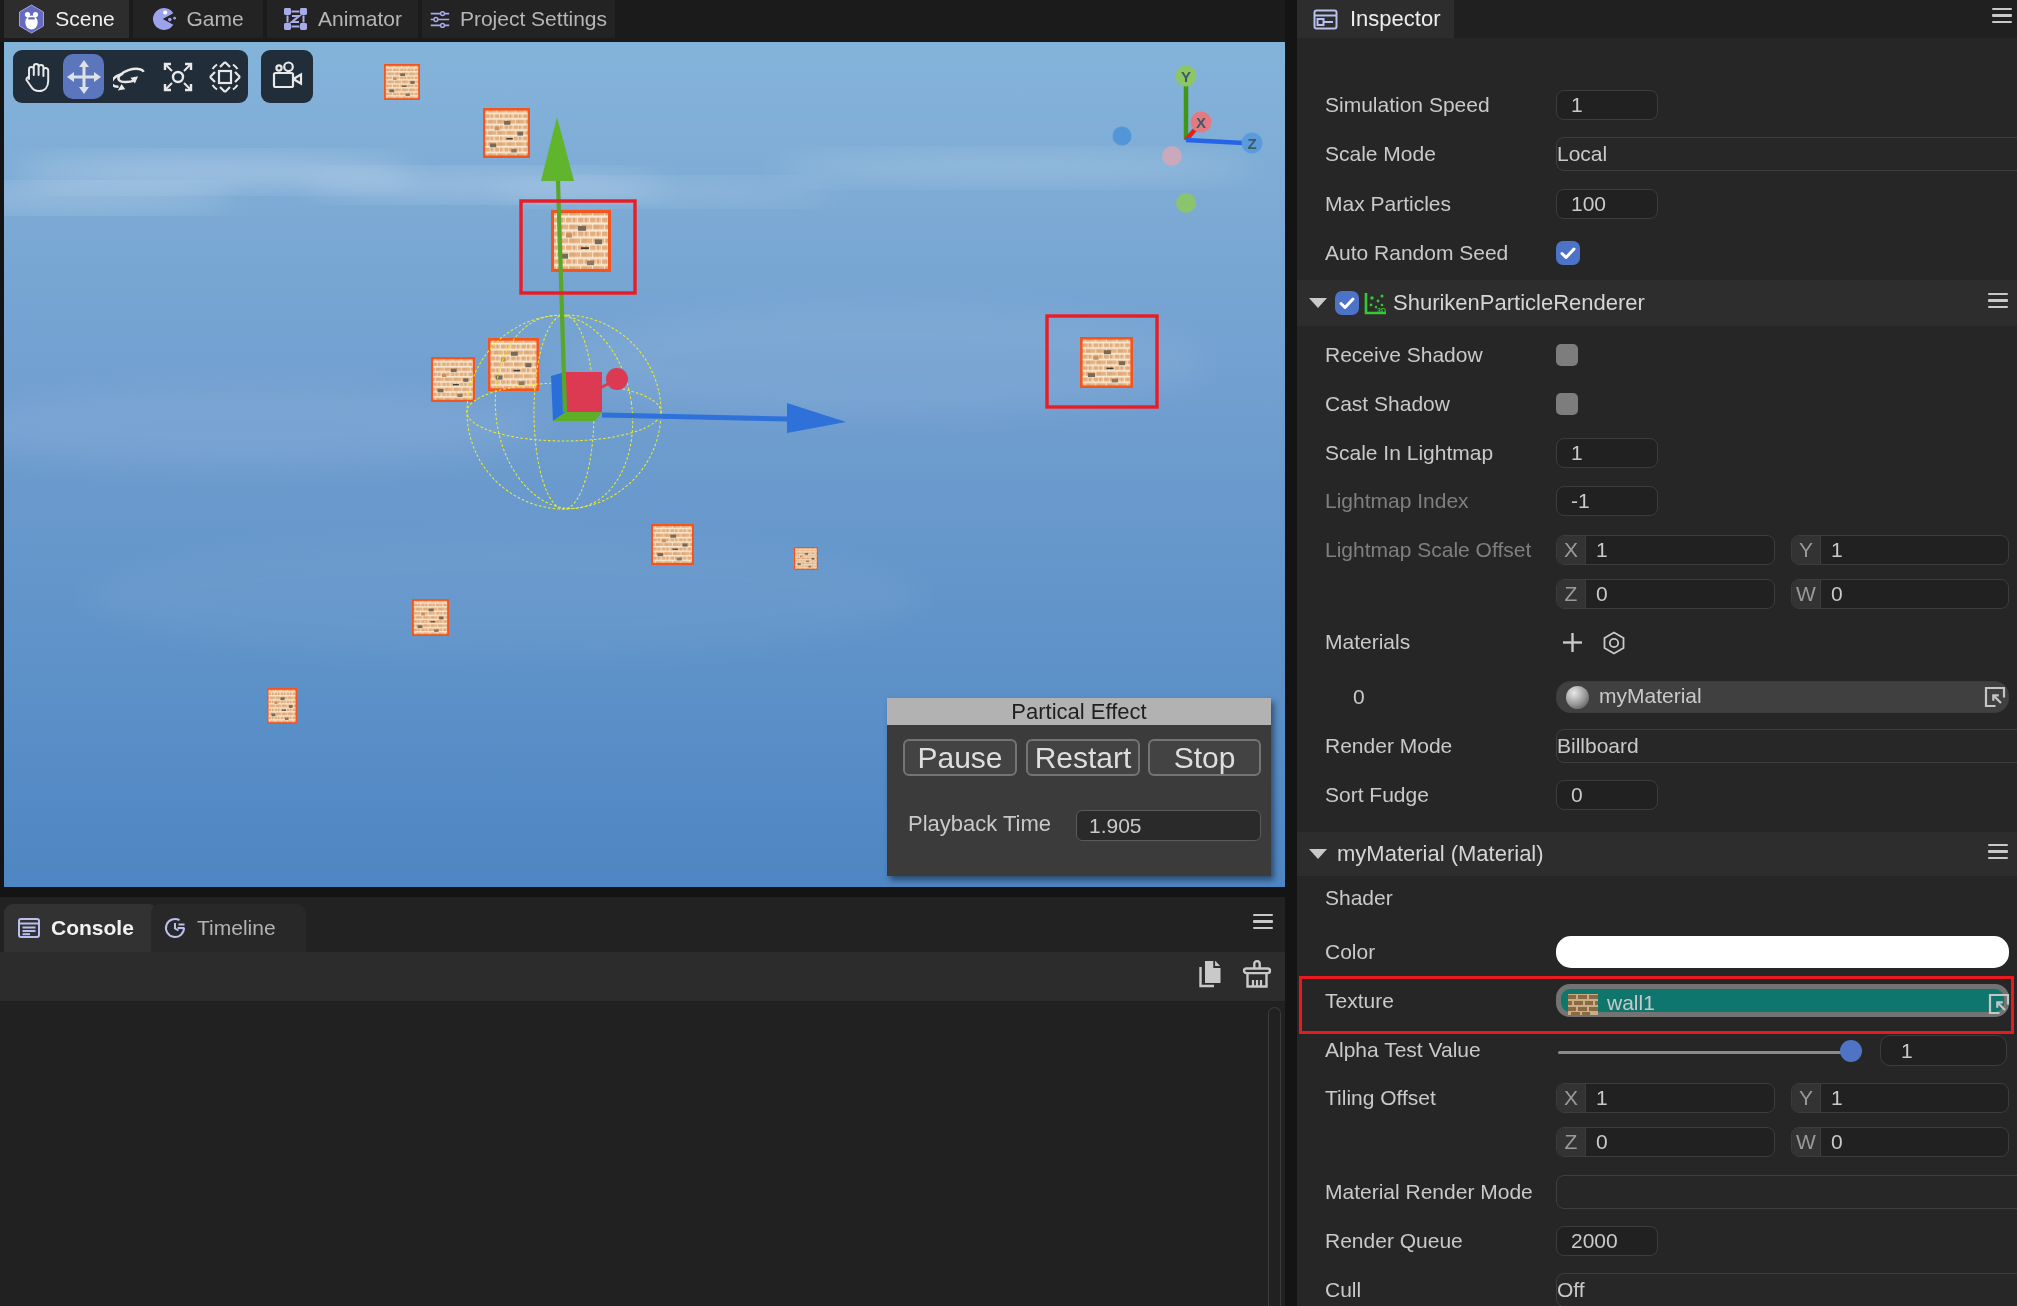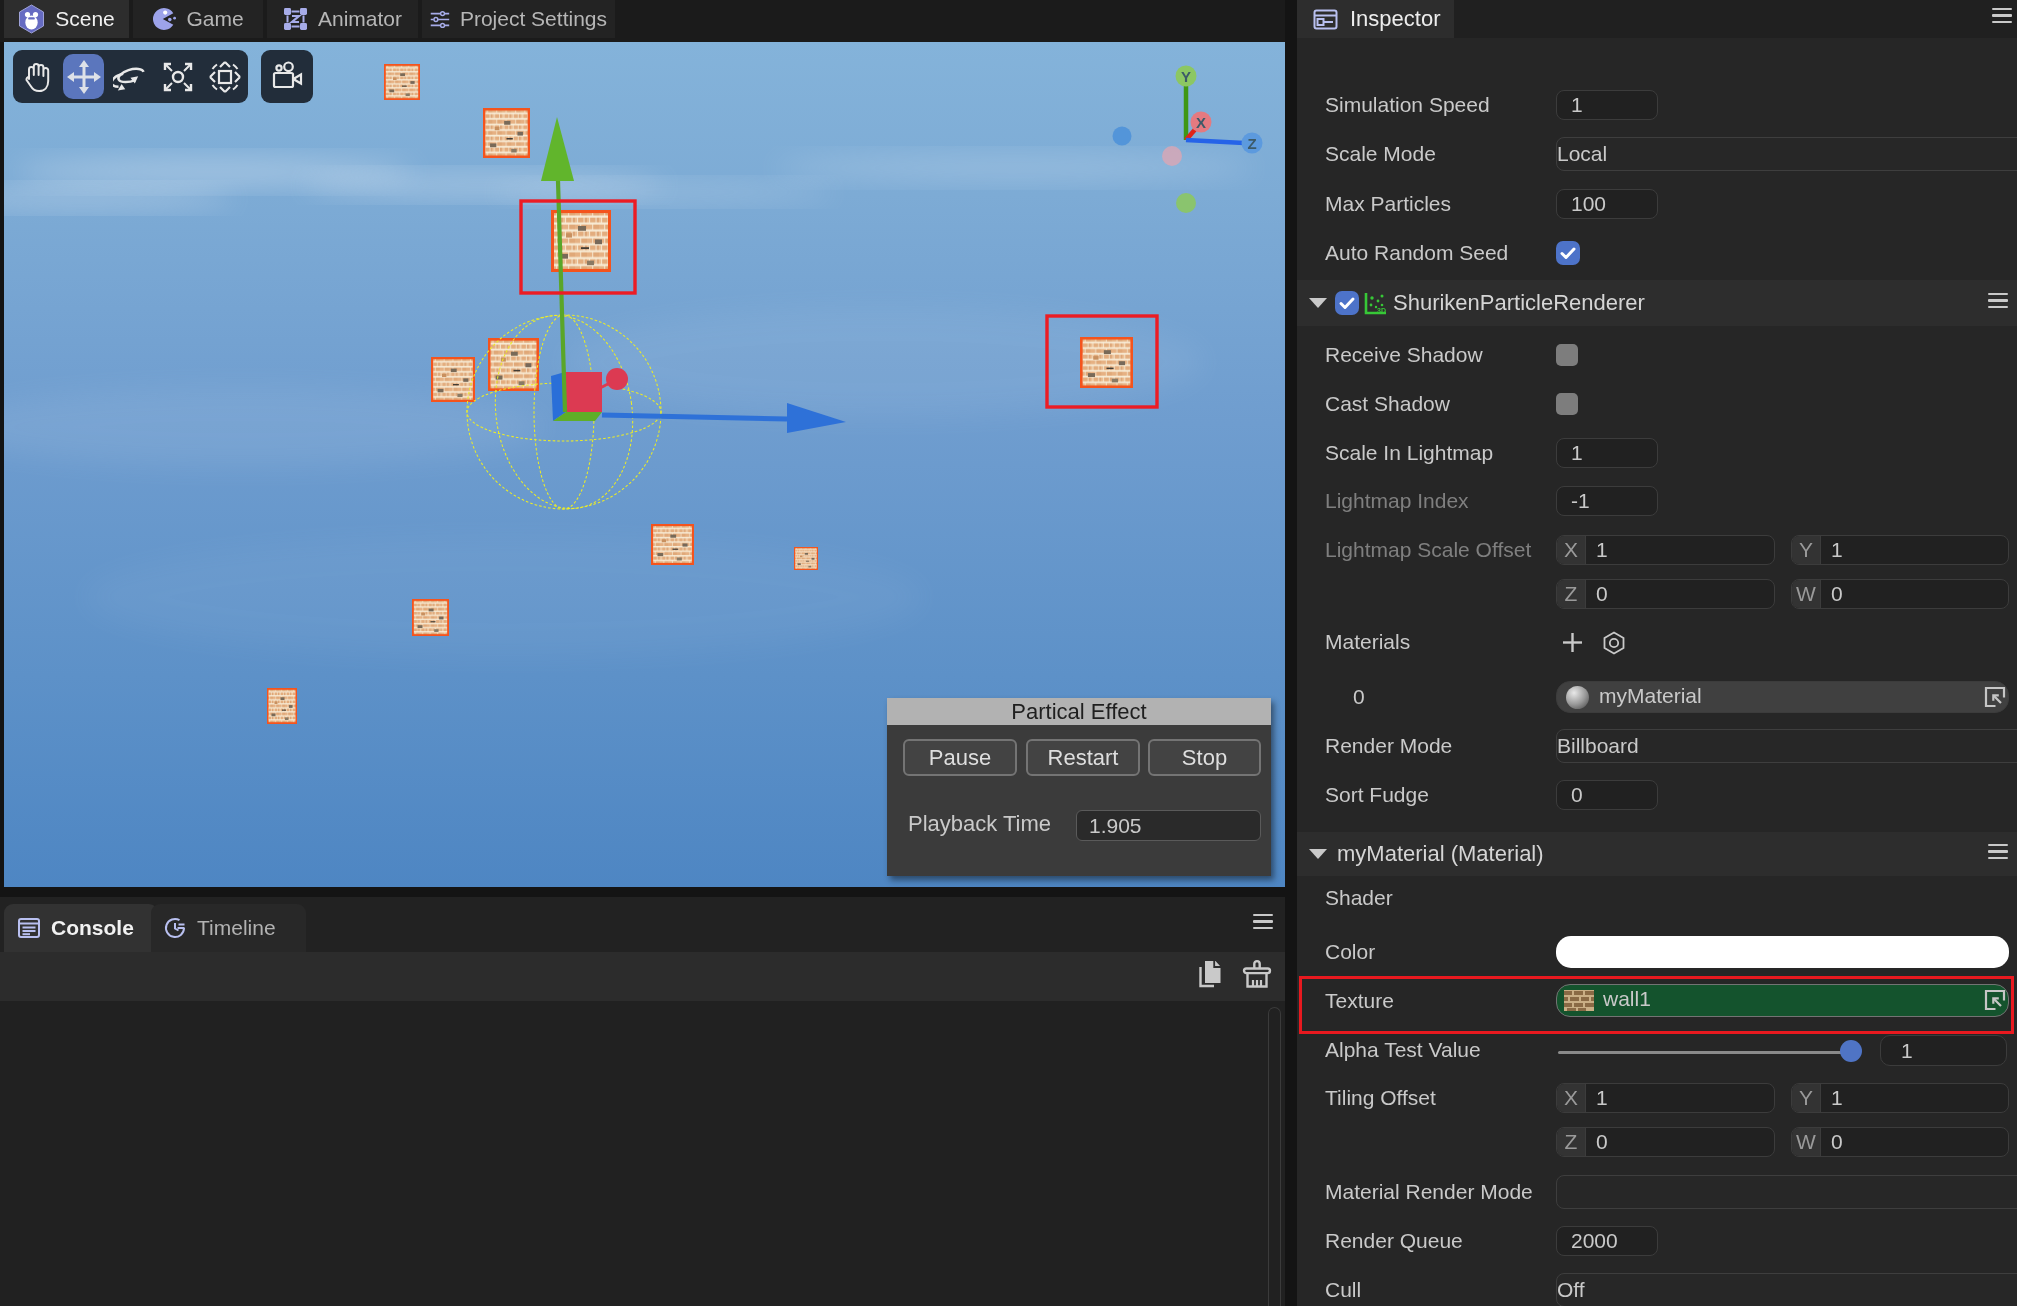--- a/index.html
+++ b/index.html
@@ -14,21 +14,21 @@
   #vp{position:absolute;left:4px;top:42px;width:1281px;height:845px;background:#6f9dcf;}
   .tbgrp{position:absolute;background:#222d3a;border-radius:9px;display:flex;align-items:center;}
   .tbbtn{width:47px;height:53px;display:flex;align-items:center;justify-content:center;}
   .tbbtn.act{background:#5b76bd;border-radius:10px;width:41px;height:45px;margin:0 3px;}
   
   #peff{position:absolute;left:883px;top:656px;width:384px;height:178px;background:#3b3b3b;
         box-shadow:3px 4px 6px rgba(0,0,0,.45);}
   #peff .title{height:27px;background:#b2b2b2;color:#1f1f1f;font-size:22px;display:flex;
         align-items:center;justify-content:center;}
   .pbtn{position:absolute;top:41px;height:37px;background:#434343;border:2px solid #747474;
-        border-radius:6px;color:#dedede;font-size:22px;display:flex;align-items:center;
+        border-radius:6px;color:#dedede;font-size:30px;display:flex;align-items:center;
         justify-content:center;box-sizing:border-box;}
   
   #conswrap{position:absolute;left:0;top:897px;width:1288px;height:409px;background:#c4b5fd;}
   .ctab{position:absolute;top:7px;height:48px;border-radius:9px 9px 0 0;display:flex;
         align-items:center;font-size:21px;}
   
   #insp{position:absolute;left:1297px;top:0;width:720px;height:1306px;background:#262626;}
   .lbl{position:absolute;left:28px;font-size:21px;color:#c9c9c9;white-space:nowrap;}
   .lbl.dim{color:#7f7f7f;}
   .num{position:absolute;left:259px;width:102px;height:30px;background:#212121;
@@ -432,21 +432,21 @@
         <div class="ham" style="left:691px;top:12.0px;">
           <span></span>
           <span></span>
           <span></span>
         </div>
       </div>
 <div class="lbl" style="left:28px;top:886px;">Shader</div>
 <div class="lbl" style="left:28px;top:940px;">Color</div>
 <div style="position:absolute;left:259px;top:936px;width:453px;height:32px;background:#ffffff;border-radius:15px;"></div>
 <div class="lbl" style="left:28px;top:989px;">Texture</div>
-<div style="position:absolute;left:259px;top:984px;width:453px;height:33px;background:#14532d;border:1px solid #737373;border-radius:14px;box-sizing:border-box;">
+<div style="position:absolute;left:259px;top:984px;width:453px;height:33px;background:#0f766e;border:5px solid #737373;border-radius:14px;box-sizing:border-box;">
  <svg style="position:absolute;left:7px;top:5px;" width="30" height="21" viewBox="0 0 30 21">
           <rect width="30" height="21" fill="#c9ae85"></rect>
           <g fill="#8a6a45">
             <rect x="0" y="1" width="8" height="4"></rect>
             <rect x="10" y="1" width="9" height="4"></rect>
             <rect x="21" y="1" width="9" height="4"></rect>
             <rect x="0" y="7" width="4" height="4"></rect>
             <rect x="6" y="7" width="9" height="4"></rect>
             <rect x="17" y="7" width="8" height="4"></rect>
             <rect x="27" y="7" width="3" height="4"></rect>

